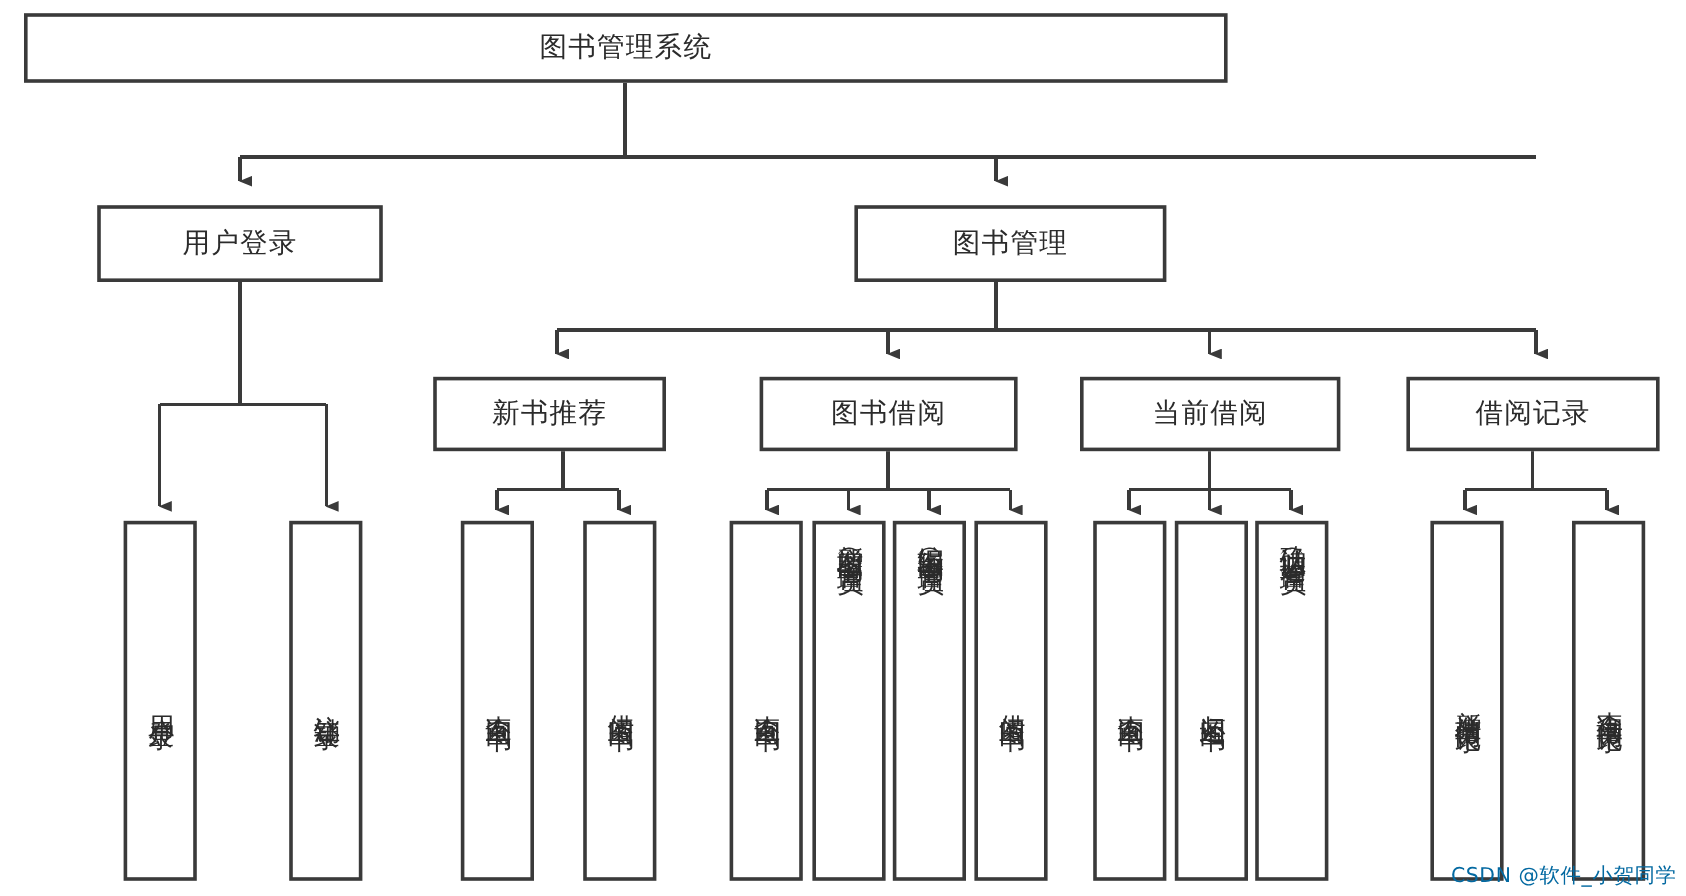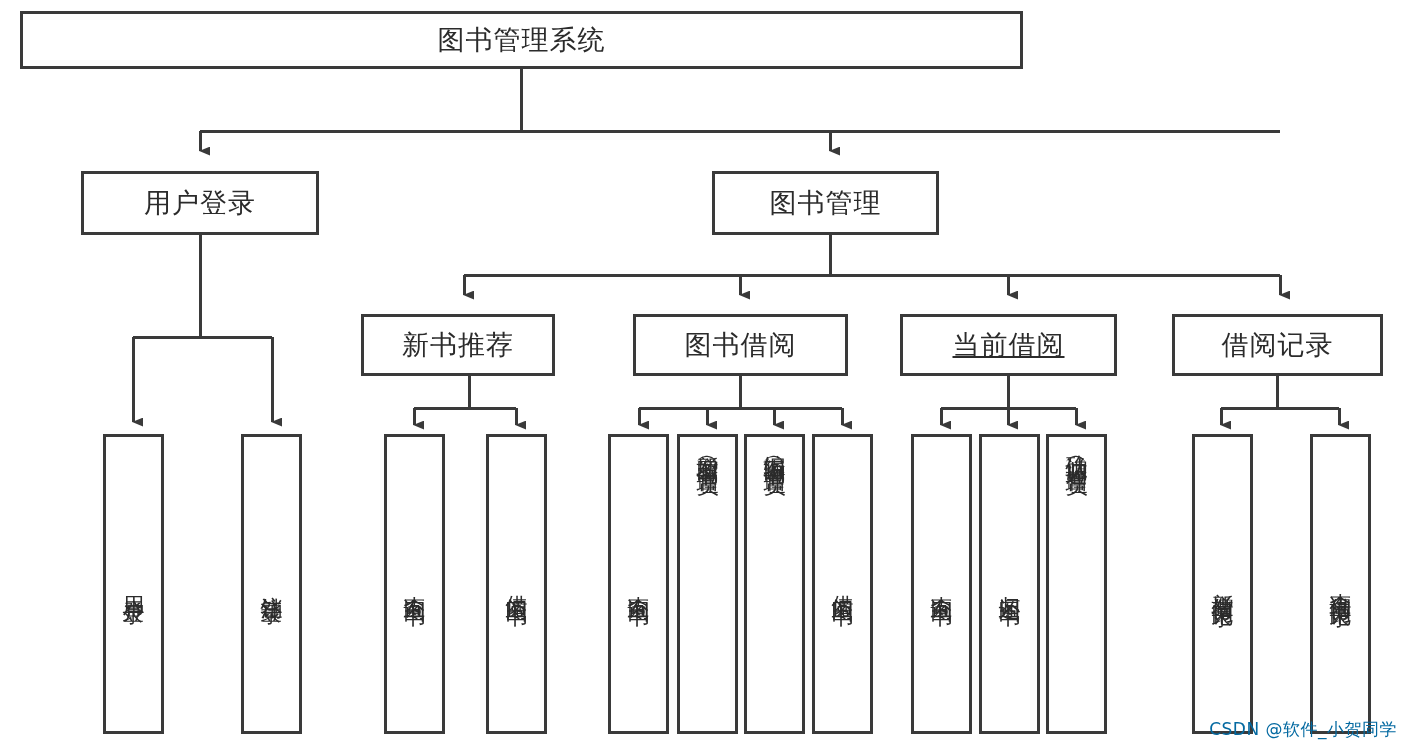--- a/index.html
+++ b/index.html
@@ -31,21 +31,21 @@
     position: absolute;
     box-sizing: border-box;
     border: 3px solid #3a3a3a;
     background: #ffffff;
     display: flex;
     align-items: center;
     justify-content: center;
     color: #2b2b2b;
   }
   .node .label {
-    font-size: 27px;
+    font-size: 23px;
     line-height: 1.15;
     letter-spacing: 1px;
     white-space: nowrap;
   }
   .node.leaf {
     border-width: 3px;
     align-items: flex-start;
     justify-content: center;
     padding-top: 0;
   }
@@ -128,33 +128,33 @@
   </svg>
 
   <div class="node" style="left:20px; top:11px; width:1003px; height:58px;">
     <span class="label">图书管理系统</span>
   </div>
 
   <div class="node" style="left:81px; top:171px; width:238px; height:64px;">
     <span class="label">用户登录</span>
   </div>
 
-  <div class="node" style="left:712px; top:171px; width:227px; height:64px;">
+  <div class="node" style="left:712px; top:171px; width:260px; height:64px;">
     <span class="label">图书管理</span>
   </div>
 
   <div class="node" style="left:361px; top:314px; width:194px; height:62px;">
     <span class="label">新书推荐</span>
   </div>
 
   <div class="node" style="left:633px; top:314px; width:215px; height:62px;text-align:center;">
     <span class="label">图书借阅</span>
   </div>
 
-  <div class="node" style="left:900px; top:314px; width:217px; height:62px;text-decoration:underline;">
+  <div class="node" style="left:900px; top:314px; width:217px; height:62px;">
     <span class="label">当前借阅</span>
   </div>
 
   <div class="node" style="left:1172px; top:314px; width:211px; height:62px;">
     <span class="label">借阅记录</span>
   </div>
 
   <div class="node leaf vcenter" style="left:103px; top:434px; width:61px; height:300px;">
     <span class="label">用户登录</span>
   </div>

